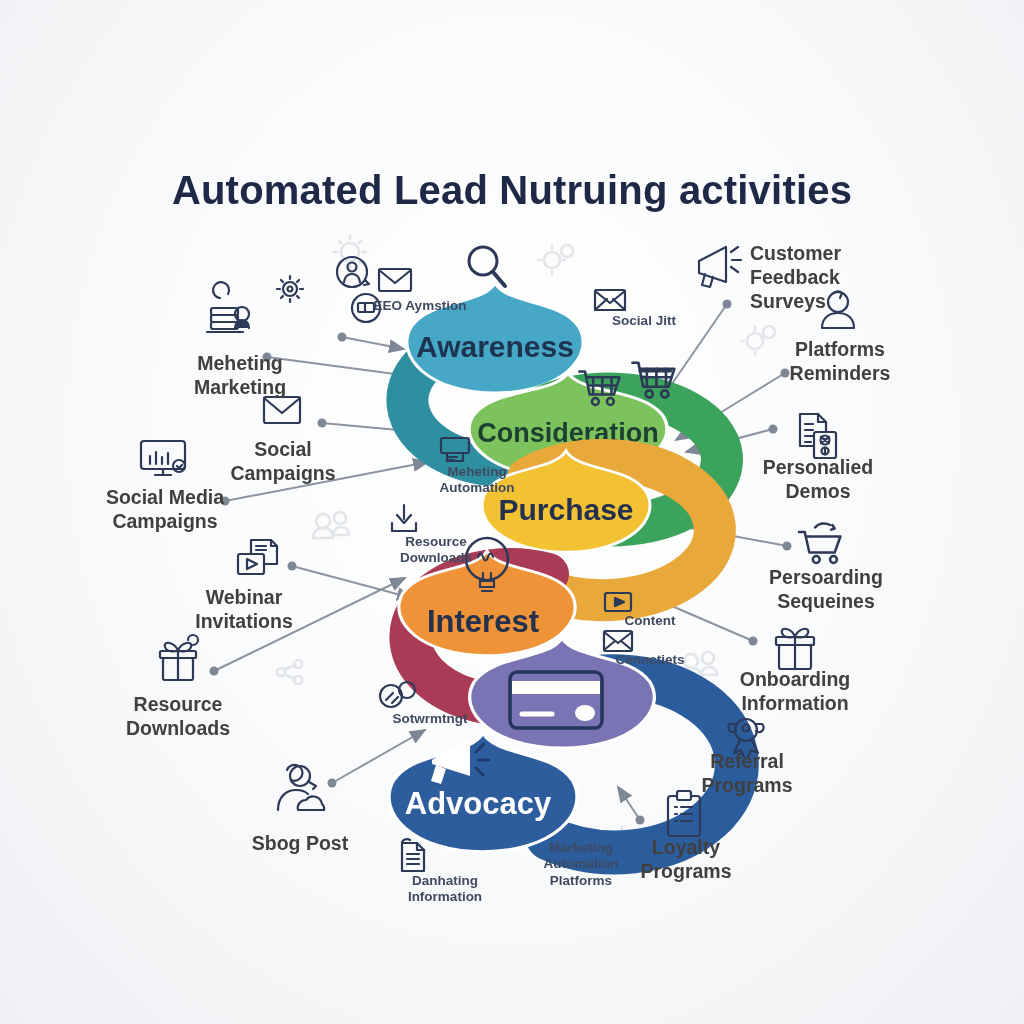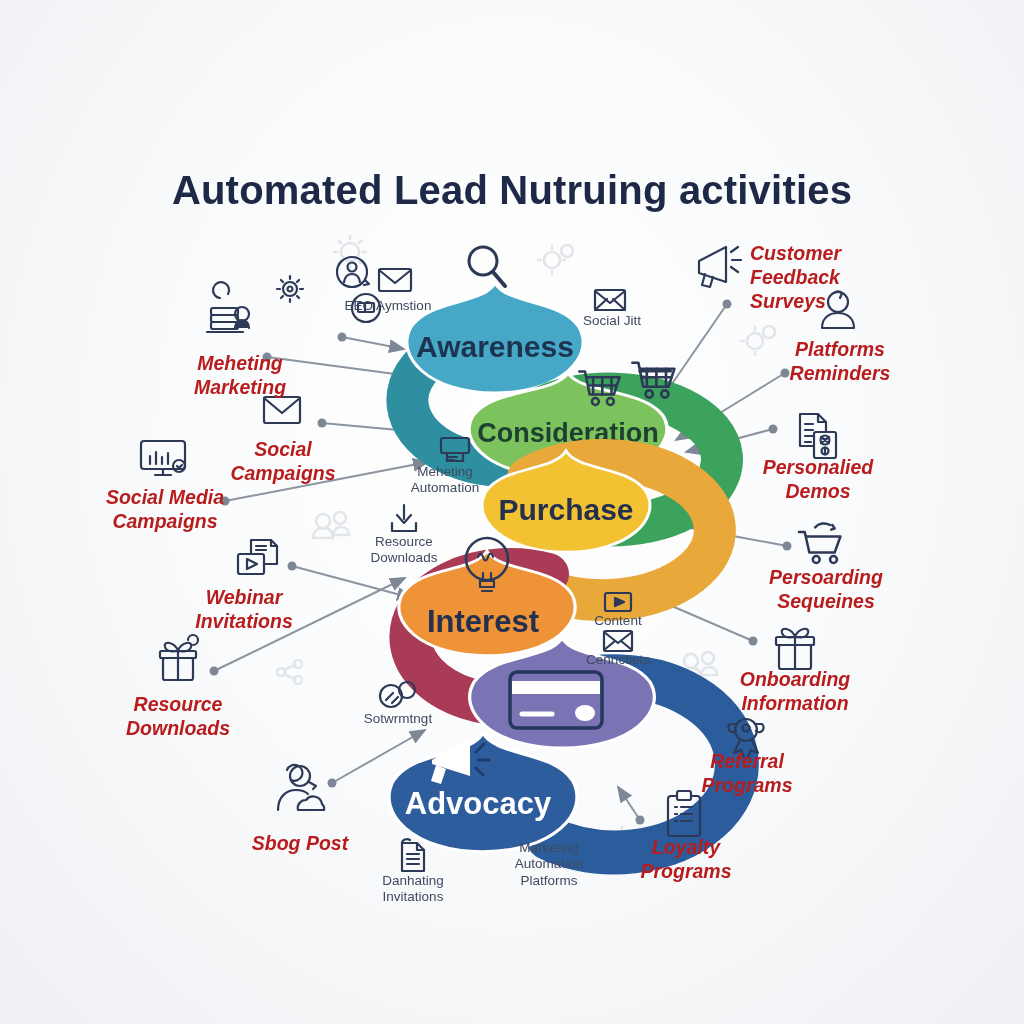--- a/index.html
+++ b/index.html
@@ -6,23 +6,23 @@
   body{
     width:1024px;height:1024px;position:relative;overflow:hidden;
     font-family:"Liberation Sans", sans-serif;
     background:radial-gradient(ellipse at 50% 42%, #ffffff 0%, #fafbfc 45%, #eef0f3 100%);
   }
   .title{
     position:absolute;left:512px;top:168px;transform:translateX(-50%);
     font-size:40px;font-weight:700;color:#1e2947;letter-spacing:.2px;white-space:nowrap;
   }
   .lbl{position:absolute;white-space:pre-line;line-height:1.22;}
-  .side{font-size:19.5px;font-weight:600;color:#b91c1c;text-align:center;transform:translateX(-50%);font-style:italic;}
+  .side{font-size:19.5px;font-weight:600;color:#404040;text-align:center;transform:translateX(-50%);}
   .side.leftalign{transform:none;text-align:left;}
-  .small{font-size:13.5px;font-weight:400;color:#3f4a60;text-align:center;transform:translateX(-50%);}
+  .small{font-size:13.5px;font-weight:700;color:#3f4a60;text-align:center;transform:translateX(-50%);margin-left:32px;}
   svg{position:absolute;left:0;top:0;}
   .ic{stroke:#2c3a58;stroke-width:2.2;fill:none;stroke-linecap:round;stroke-linejoin:round;}
   .wm{stroke:#e2e5e9;stroke-width:2.6;fill:none;stroke-linecap:round;}
   .conn{stroke:#8b94a0;stroke-width:2;fill:none;}
   .dot{fill:#7e8795;}
   .stage-text{font-family:"Liberation Sans", sans-serif;font-weight:700;text-anchor:middle;}
 </style>
 </head>
 <body>
 
@@ -336,13 +336,13 @@
 Automation</div>
 <div class="lbl small" style="left:404px;top:534px">Resource
 Downloads</div>
 <div class="lbl small" style="left:618px;top:613px">Content</div>
 <div class="lbl small" style="left:618px;top:652px">Cennctiets</div>
 <div class="lbl small" style="left:398px;top:711px">Sotwrmtngt</div>
 <div class="lbl small" style="left:549px;top:840px">Marketing
 Automation
 Platforms</div>
 <div class="lbl small" style="left:413px;top:873px">Danhating
-Invitations</div>
+Information</div>
 
 </body></html>

